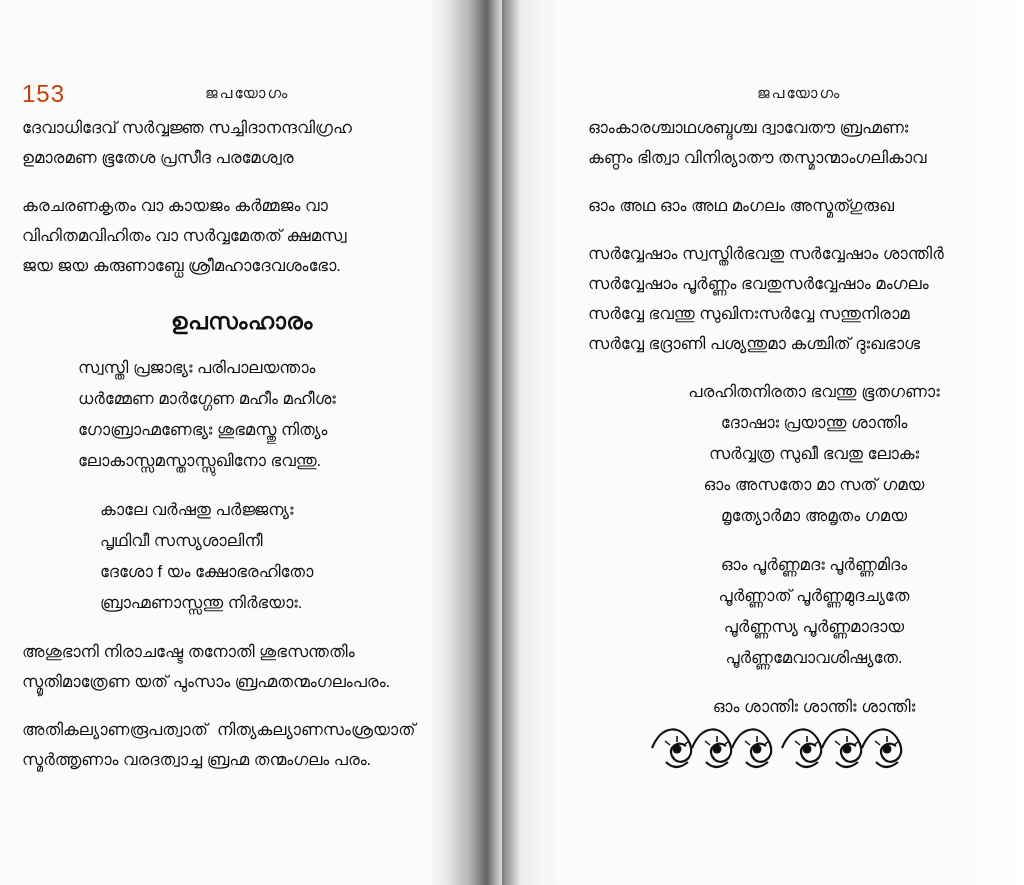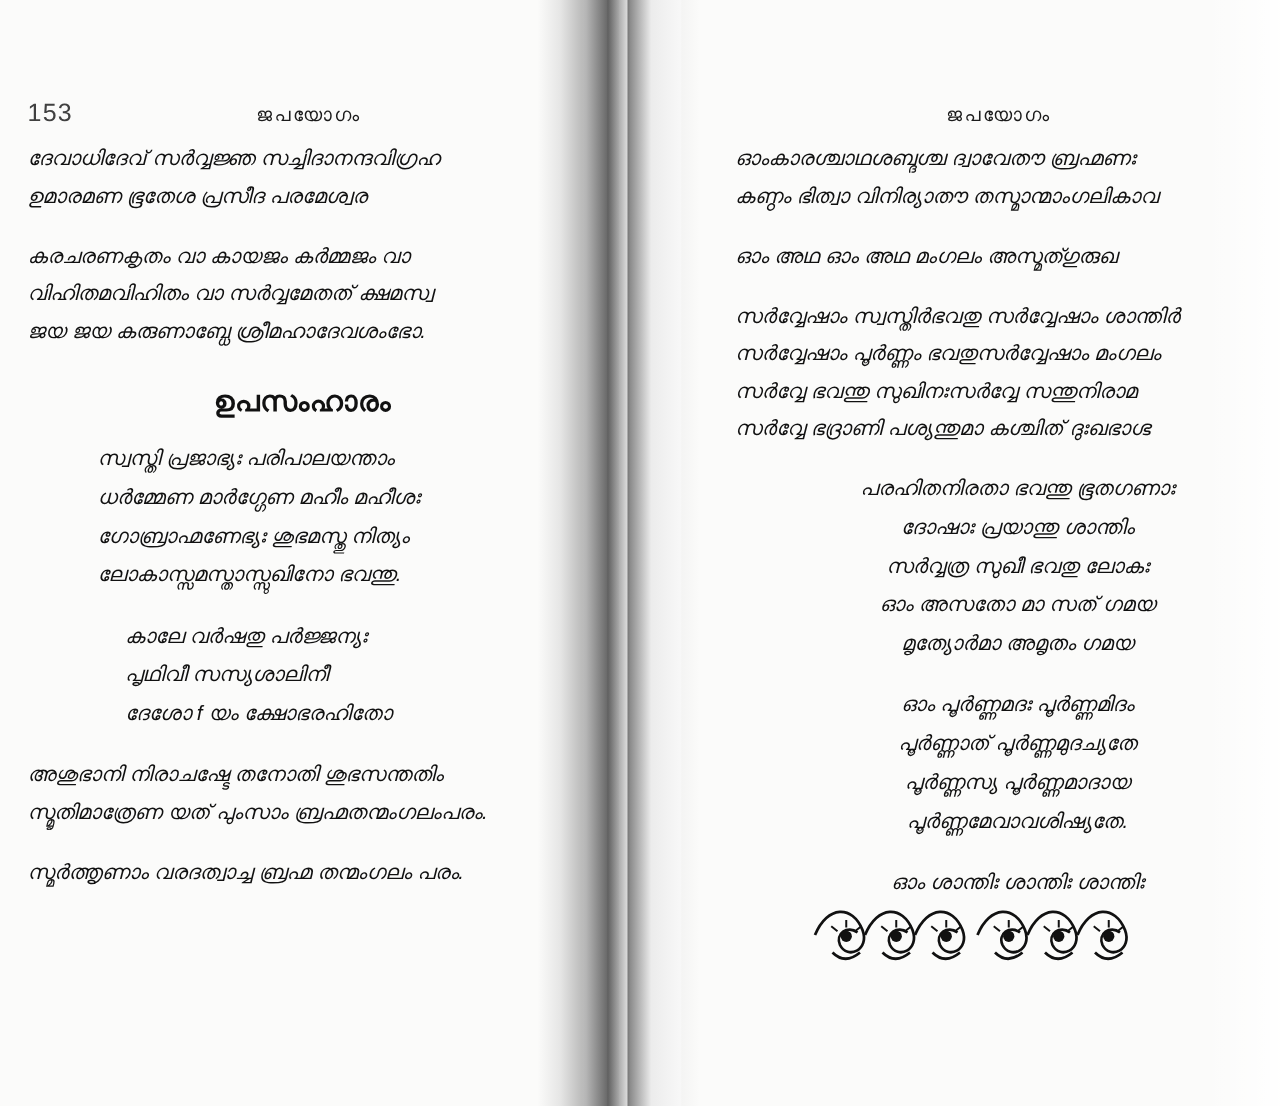--- a/index.html
+++ b/index.html
@@ -57,23 +57,23 @@
     right: 0; top: 0;
     width: 60px; height: 885px;
     background: linear-gradient(to right, rgba(255,255,255,0), rgba(255,255,255,0.9));
     pointer-events: none;
   }
 
   
   .folio {
     position: absolute;
     left: 22px; top: 80px;
-    font-size: 20px;
+    font-size: 24px;
     letter-spacing: 1px;
-    color: #404040;
+    color: #c2410c;
   }
   .runhead-left {
     position: absolute;
     left: 205px; top: 84px;
     font-size: 15px;
     letter-spacing: 2px;
     color: #1b1b1b;
   }
   .runhead-right {
     position: absolute;
@@ -85,21 +85,21 @@
 
   .col {
     position: absolute;
     font-size: 16.5px;
     line-height: 30px;
     color: #111;
   }
   .col-left  { left: 22px;  top: 112px; width: 440px; }
   .col-right { left: 588px; top: 112px; width: 452px; }
 
-  .stanza { margin: 0 0 18px 0; font-style: italic; }
+  .stanza { margin: 0 0 18px 0; }
   .line { white-space: pre; }
 
   .heading {
     text-align: center;
     font-size: 23px;
     font-weight: bold;
     margin: 26px 0 16px 0;
     letter-spacing: .5px;
   }
 
@@ -145,26 +145,28 @@
     <div class="stanza verse indent1">
       <div class="line">സ്വസ്തി പ്രജാഭ്യഃ പരിപാലയന്താം</div>
       <div class="line">ധർമ്മേണ മാർഗ്ഗേണ മഹീം മഹീശഃ</div>
       <div class="line">ഗോബ്രാഹ്മണേഭ്യഃ ശുഭമസ്തു നിത്യം</div>
       <div class="line">ലോകാസ്സമസ്താസ്സുഖിനോ ഭവന്തു.</div>
     </div>
     <div class="stanza verse indent2">
       <div class="line">കാലേ വർഷതു പർജ്ജന്യഃ</div>
       <div class="line">പൃഥിവീ സസ്യശാലിനീ</div>
       <div class="line">ദേശോ f യം ക്ഷോഭരഹിതോ</div>
+      <div class="line">ബ്രാഹ്മണാസ്സന്തു നിർഭയാഃ.</div>
     </div>
     <div class="stanza">
       <div class="line">അശുഭാനി നിരാചഷ്ടേ തനോതി ശുഭസന്തതിം</div>
       <div class="line">സ്മൃതിമാത്രേണ യത് പുംസാം ബ്രഹ്മതന്മംഗലംപരം.</div>
     </div>
     <div class="stanza">
+      <div class="line">അതികല്യാണരൂപത്വാത്  നിത്യകല്യാണസംശ്രയാത്</div>
       <div class="line">സ്മർത്തൃണാം വരദത്വാച്ച ബ്രഹ്മ തന്മംഗലം പരം.</div>
     </div>
   </div>
 
   <div class="col col-right">
     <div class="stanza">
       <div class="line">ഓംകാരശ്ചാഥശബ്ദശ്ച ദ്വാവേതൗ ബ്രഹ്മണഃ</div>
       <div class="line">കണ്ഠം ഭിത്വാ വിനിര്യാതൗ തസ്മാന്മാംഗലികാവ</div>
     </div>
     <div class="stanza">

